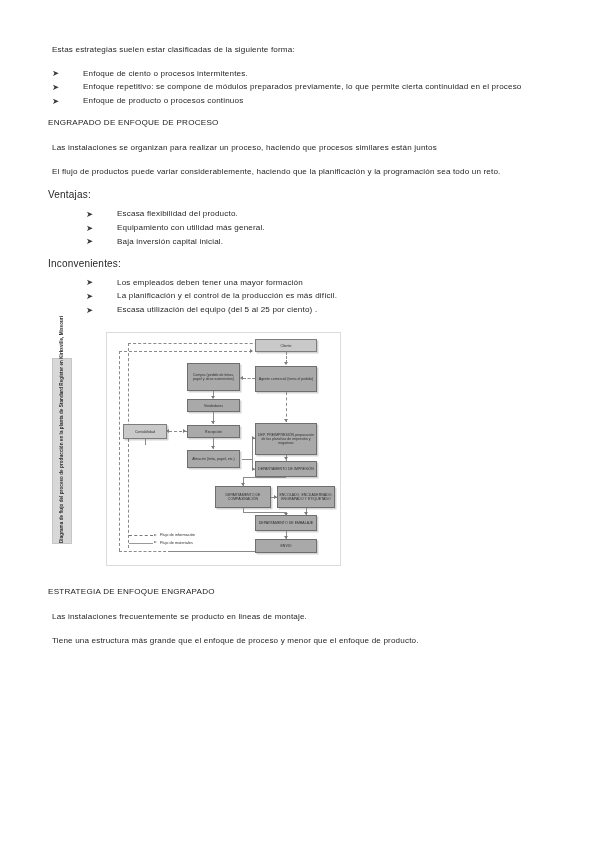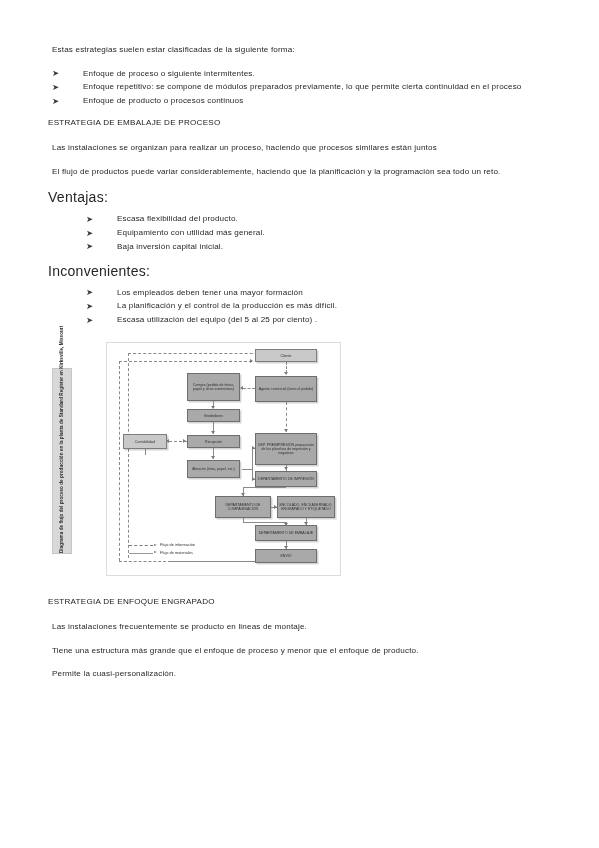--- a/index.html
+++ b/index.html
@@ -28,21 +28,21 @@
     letter-spacing: 0.02em;
   }
   .heading {
     font-size: 8.1px;
     line-height: 1.45;
     color: #1a1a1a;
     margin: 0 0 13px 0;
     letter-spacing: 0.03em;
   }
   .sub-label {
-    font-size: 14px;
+    font-size: 10px;
     color: #262626;
     margin: 0 0 8px 0;
     letter-spacing: 0.02em;
   }
 
   ul.bullets {
     list-style: none;
     margin: 0 0 10px 0;
     padding: 0;
   }
@@ -176,26 +176,26 @@
   }
 </style>
 </head>
 <body>
 
 <div class="page">
 
   <p class="para">Estas estrategias suelen estar clasificadas de la siguiente forma:</p>
 
   <ul class="bullets lvl1">
-    <li><span class="marker">➤</span><span>Enfoque de proceso o siguiente intermitentes.</span></li>
+    <li><span class="marker">➤</span><span>Enfoque de ciento o procesos intermitentes.</span></li>
     <li><span class="marker">➤</span><span>Enfoque repetitivo: se compone de módulos preparados previamente, lo que permite cierta continuidad en el proceso</span></li>
     <li><span class="marker">➤</span><span>Enfoque de producto o procesos continuos</span></li>
   </ul>
 
-  <p class="heading">ESTRATEGIA DE EMBALAJE DE PROCESO</p>
+  <p class="heading">ENGRAPADO DE ENFOQUE DE PROCESO</p>
 
   <p class="para">Las instalaciones se organizan para realizar un proceso, haciendo que procesos similares están juntos</p>
   <p class="para">El flujo de productos puede variar considerablemente, haciendo que la planificación y la programación sea todo un reto.</p>
 
   <p class="sub-label">Ventajas:</p>
   <ul class="bullets lvl2">
     <li><span class="marker">➤</span><span>Escasa flexibilidad del producto.</span></li>
     <li><span class="marker">➤</span><span>Equipamiento con utilidad más general.</span></li>
     <li><span class="marker">➤</span><span> Baja inversión capital inicial.</span></li>
   </ul>
@@ -345,16 +345,15 @@
         </div>
       </div>
 
     </div>
   </div>
 
   <div style="margin-top:18px;">
     <p class="heading">ESTRATEGIA DE ENFOQUE ENGRAPADO</p>
     <p class="para">Las instalaciones frecuentemente se producto en lineas de montaje.</p>
     <p class="para">Tiene una estructura más grande que el enfoque de proceso y menor que el enfoque de producto.</p>
-    <p class="para">Permite la cuasi-personalización.</p>
   </div>
 
 </div>
 
 </body></html>

